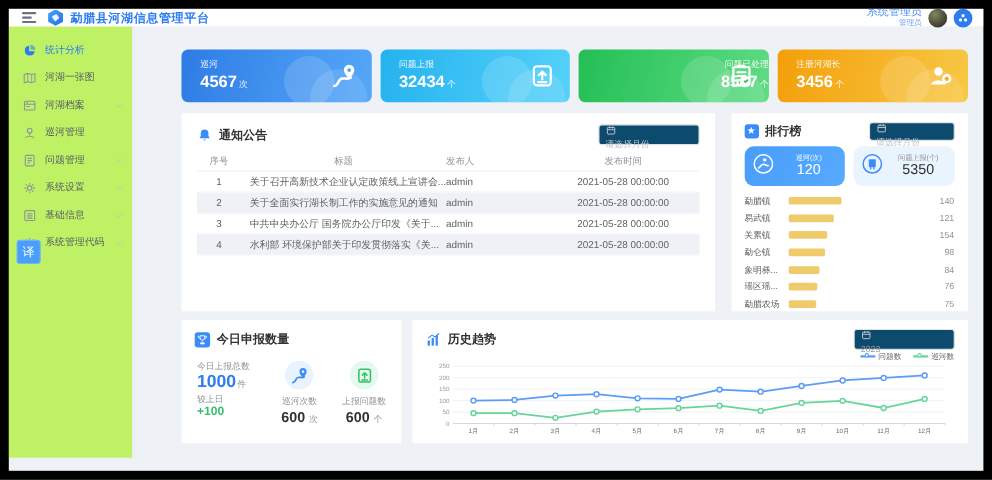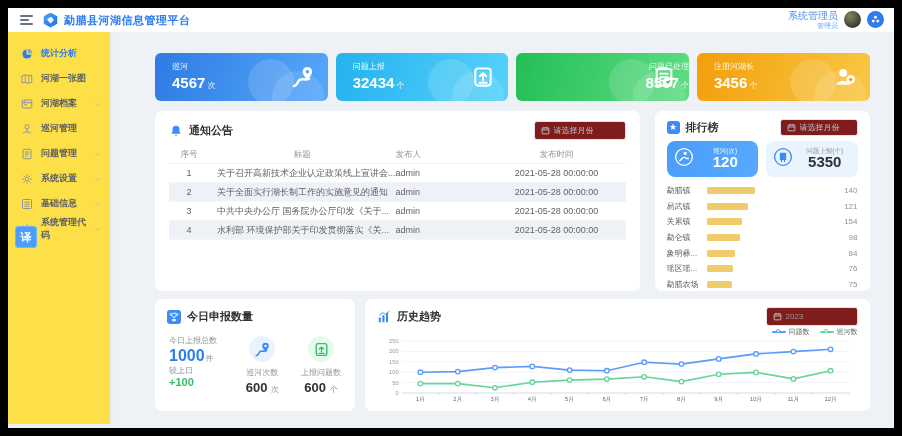--- a/index.html
+++ b/index.html
@@ -1,36 +1,36 @@
 <!DOCTYPE html>
 <html><head>
 <meta charset="utf-8">
 <style>
   * { margin:0; padding:0; box-sizing:border-box; }
   html,body { width:902px; height:436px; background:#000; font-family:"Liberation Sans","DejaVu Sans",sans-serif; }
   .app { position:absolute; left:8px; top:8px; width:886px; height:420px; background:#eef1f5; overflow:hidden; }
 
   
-  .header { height:24px; background:#fff; display:flex; align-items:center; padding:0 10px 0 12px; position:relative; z-index:5;justify-content:center; }
+  .header { height:16px; background:#fff; display:flex; align-items:center; padding:0 10px 0 12px; position:relative; z-index:5;justify-content:center; }
   .burger { width:13px; height:10px; display:flex; flex-direction:column; justify-content:space-between; cursor:pointer; margin-right:10px; }
   .burger i { display:block; height:1.6px; background:#6b7280; border-radius:1px; }
   .burger i:nth-child(2){ width:70%; }
   .logo { width:15px; height:15px; background:linear-gradient(135deg,#4aa4f9,#1d6ee0); clip-path:polygon(50% 0,95% 25%,95% 75%,50% 100%,5% 75%,5% 25%); margin-right:6px; position:relative; }
   .logo:after { content:""; position:absolute; left:4px; top:4px; width:7px; height:7px; background:#fff; clip-path:polygon(0 40%,60% 0,100% 55%,45% 100%); opacity:.9; }
   .app-title { font-size:11px; font-weight:bold; color:#2d7cf0; letter-spacing:.5px; }
   .hd-right { margin-left:auto; display:flex; align-items:center; gap:6px; }
   .user-txt { display:flex; flex-direction:column; align-items:flex-end; line-height:1.15; cursor:pointer; }
   .user-txt .u1 { font-size:10px; color:#4a90f0; }
   .user-txt .u2 { font-size:7px; color:#6ba6f5; }
   .avatar { width:17px; height:17px; border-radius:50%; background:radial-gradient(circle at 35% 30%,#7c8a5e,#4a4636 60%,#23201a); cursor:pointer; }
   .apps-btn { width:17px; height:17px; border-radius:50%; background:#2d7cf0; display:flex; align-items:center; justify-content:center; cursor:pointer; }
 
   
   .layout { display:flex; height:392px; position:relative; }
-  .sidebar { width:102px; background:#fde047; padding-top:9px; box-shadow:1px 0 3px rgba(0,0,0,.04); position:relative; flex-shrink:0;font-weight:bold; }
+  .sidebar { width:112px; background:#bef264; padding-top:9px; box-shadow:1px 0 3px rgba(0,0,0,.04); position:relative; flex-shrink:0; }
   .side-item { display:flex; align-items:center; height:25px; padding:0 8px 0 13px; gap:8px; font-size:9px; color:#5a5e66; cursor:pointer; }
   .side-item .s-ic { width:12px; height:12px; color:#8f949e; flex-shrink:0; }
   .side-item .s-ic svg { width:12px; height:12px; display:block; }
   .side-item.active, .side-item.active .s-ic { color:#2d7cf0; }
   .side-item .chev { margin-left:auto; width:8px; height:8px; color:#b9bec7; }
   .side-item .chev svg { width:8px; height:8px; display:block; }
   .float-btn { position:absolute; left:7px; top:194px; width:22px; height:22px; background:#4a9df8; border:1px solid #6fb4ff; border-radius:3px; color:#fff; font-size:11px; display:flex; align-items:center; justify-content:center; cursor:pointer; z-index:9; }
 
   .main { flex:1; padding:21px 39px 0 45px; }
 
@@ -40,26 +40,26 @@
   .stat-card .sc-label { font-size:8px; opacity:.92; }
   .stat-card .sc-val { font-size:15px; font-weight:bold; margin-top:2px; }
   .stat-card .sc-unit { font-size:8px; font-weight:normal; opacity:.9; margin-left:2px; }
   .sc-bubble1 { position:absolute; right:34px; top:6px; width:46px; height:46px; border-radius:50%; background:rgba(255,255,255,.14); }
   .sc-bubble2 { position:absolute; right:4px; top:18px; width:52px; height:52px; border-radius:50%; background:rgba(255,255,255,.12); }
   .sc-icon { position:absolute; right:14px; top:13px; width:22px; height:22px; color:#fff; }
   .sc-icon svg { width:22px; height:22px; display:block; }
 
   
   .panels-row { display:flex; gap:15px; margin-top:10px; }
-  .panel { background:#fff; border-radius:7px; }
+  .panel { background:#fff; border-radius:0; }
   .p-head { display:flex; align-items:center; gap:6px; }
   .p-title { font-size:11px; font-weight:bold; color:#303133; }
   .p-ic { width:14px; height:14px; flex-shrink:0; }
   .p-ic svg { width:14px; height:14px; display:block; }
-  .date-box { margin-left:auto; width:92px; height:19px; border:1px solid #e0e3e9; border-radius:3px; display:flex; align-items:center; padding:0 6px; gap:4px; color:#c0c4cc; background:#7f1d1d; cursor:pointer; }
+  .date-box { margin-left:auto; width:92px; height:19px; border:1px solid #e0e3e9; border-radius:3px; display:flex; align-items:flex-start; padding:0 6px; gap:4px; color:#c0c4cc; background:#0c4a6e; cursor:pointer;flex-direction:column; }
   .date-box svg { width:9px; height:9px; flex-shrink:0; }
   .date-box input { border:none; outline:none; width:100%; font-size:8px; color:#999; background:transparent; font-family:inherit; }
   .date-box input::placeholder { color:#c0c4cc; }
 
   
   .notice-panel { flex:1; height:180px; padding:10px 14px; }
   .ntc-table { margin-top:6px; }
   .ntc-hrow { display:flex; align-items:center; height:18px; font-size:8.5px; color:#909399; border-bottom:1px solid #f0f1f4; }
   .ntc-row { display:flex; align-items:center; height:19px; font-size:9px; color:#606266; cursor:pointer; }
   .ntc-row:nth-child(even) { background:#eef1f6; }
@@ -76,21 +76,21 @@
   .rank-panel .date-box { width:78px; height:17px; }
   .chips { display:flex; gap:8px; margin-top:5px; }
   .chip { flex:1; height:36px; border-radius:8px; display:flex; align-items:center; gap:6px; padding:0 7px; }
   .chip.solid { background:linear-gradient(120deg,#4a9df8,#57aaff); color:#fff; }
   .chip.light { background:#eaf4ff; color:#303133; }
   .chip svg { width:20px; height:20px; flex-shrink:0; }
   .chip-txt { display:flex; flex-direction:column; align-items:center; flex:1; line-height:1.1; }
   .chip-lb { font-size:6.5px; }
   .chip.solid .chip-lb { color:rgba(255,255,255,.92); }
   .chip.light .chip-lb { color:#8a8f99; }
-  .chip-val { font-size:15px; font-weight:bold; }
+  .chip-val { font-size:13px; font-weight:normal; }
   .rk-list { margin-top:6px; }
   .rk-row { display:flex; align-items:center; height:15.6px; font-size:8px; color:#606266; }
   .rk-name { width:37px; white-space:nowrap; overflow:hidden; flex-shrink:0; }
   .rk-bar { height:7px; border-radius:1.5px; margin-left:3px; }
   .rk-val { margin-left:auto; color:#909399; }
 
   
   .bottom-row { display:flex; gap:10px; margin-top:8px; }
   .today-panel { width:200px; height:112px; padding:10px 12px; }
   .today-badge { width:14px; height:14px; background:#3b8cf8; border-radius:3px; display:flex; align-items:center; justify-content:center; }

